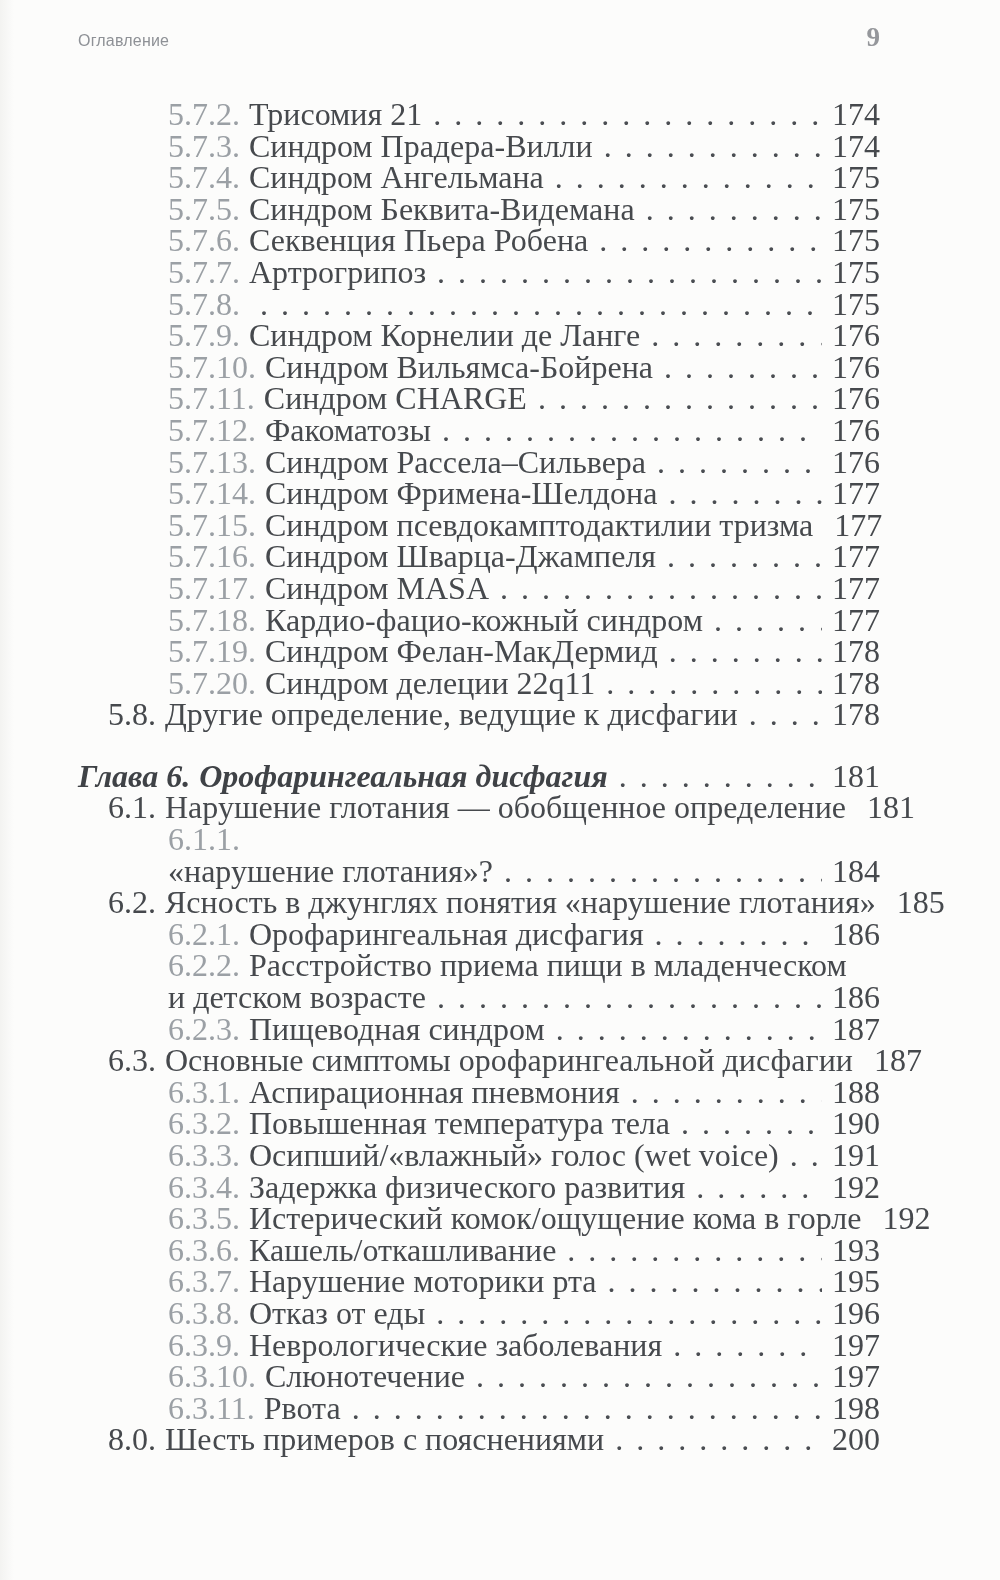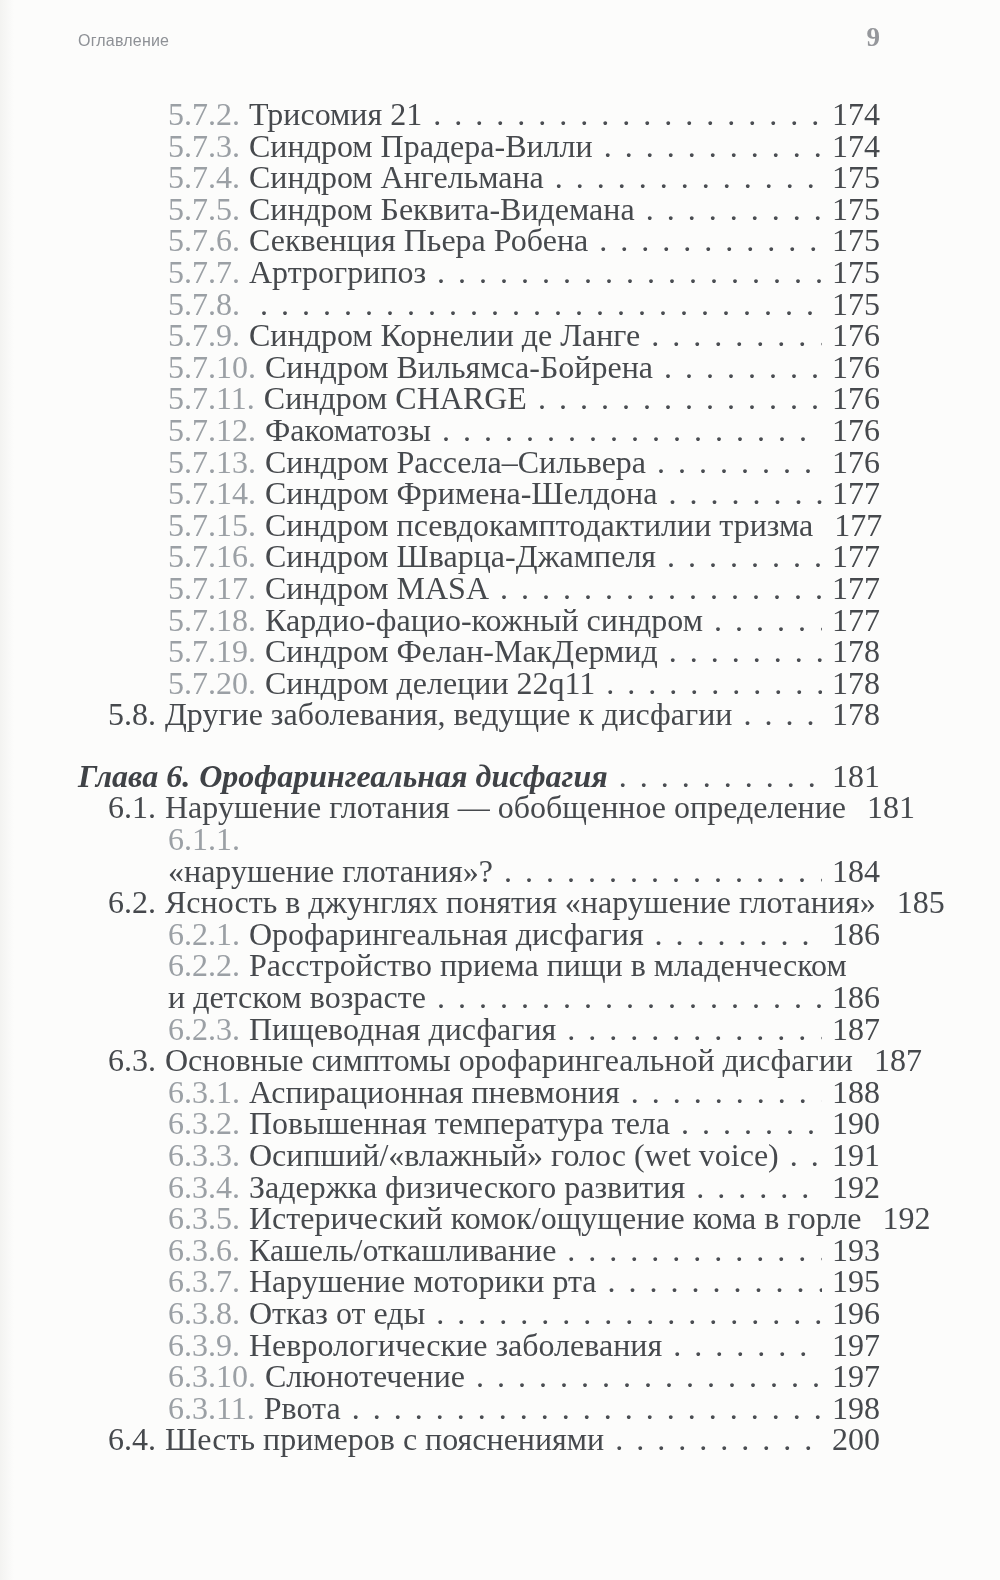--- a/index.html
+++ b/index.html
@@ -214,21 +214,21 @@
         <div class="line">
           <span class="num gray">5.7.20.</span>
           <span class="title">Синдром делеции 22q11</span>
           <span class="dots">............................................................</span>
           <span class="pageno">178</span>
         </div>
       </div>
       <div class="entry l2">
         <div class="line">
           <span class="num dark">5.8.</span>
-          <span class="title">Другие заболевания, ведущие к дисфагии</span>
+          <span class="title">Другие определение, ведущие к дисфагии</span>
           <span class="dots">............................................................</span>
           <span class="pageno">178</span>
         </div>
       </div>
       <div class="entry chapter">
         <div class="line">
           <span class="num dark">Глава 6.</span>
           <span class="title">Орофарингеальная дисфагия</span>
           <span class="dots">............................................................</span>
           <span class="pageno">181</span>
@@ -275,21 +275,21 @@
         </div>
         <div class="line">
           <span class="title">и детском возрасте</span>
           <span class="dots">............................................................</span>
           <span class="pageno">186</span>
         </div>
       </div>
       <div class="entry l3">
         <div class="line">
           <span class="num gray">6.2.3.</span>
-          <span class="title">Пищеводная дисфагия</span>
+          <span class="title">Пищеводная синдром</span>
           <span class="dots">............................................................</span>
           <span class="pageno">187</span>
         </div>
       </div>
       <div class="entry l2">
         <div class="line">
           <span class="num dark">6.3.</span>
           <span class="title">Основные симптомы орофарингеальной дисфагии</span>
           <span class="dots">............................................................</span>
           <span class="pageno">187</span>
@@ -378,21 +378,21 @@
       <div class="entry l3">
         <div class="line">
           <span class="num gray">6.3.11.</span>
           <span class="title">Рвота</span>
           <span class="dots">............................................................</span>
           <span class="pageno">198</span>
         </div>
       </div>
       <div class="entry l2">
         <div class="line">
-          <span class="num dark">6.4.</span>
+          <span class="num dark">8.0.</span>
           <span class="title">Шесть примеров с пояснениями</span>
           <span class="dots">............................................................</span>
           <span class="pageno">200</span>
         </div>
       </div>
     </div>
 
 </div>
 
 </body></html>

